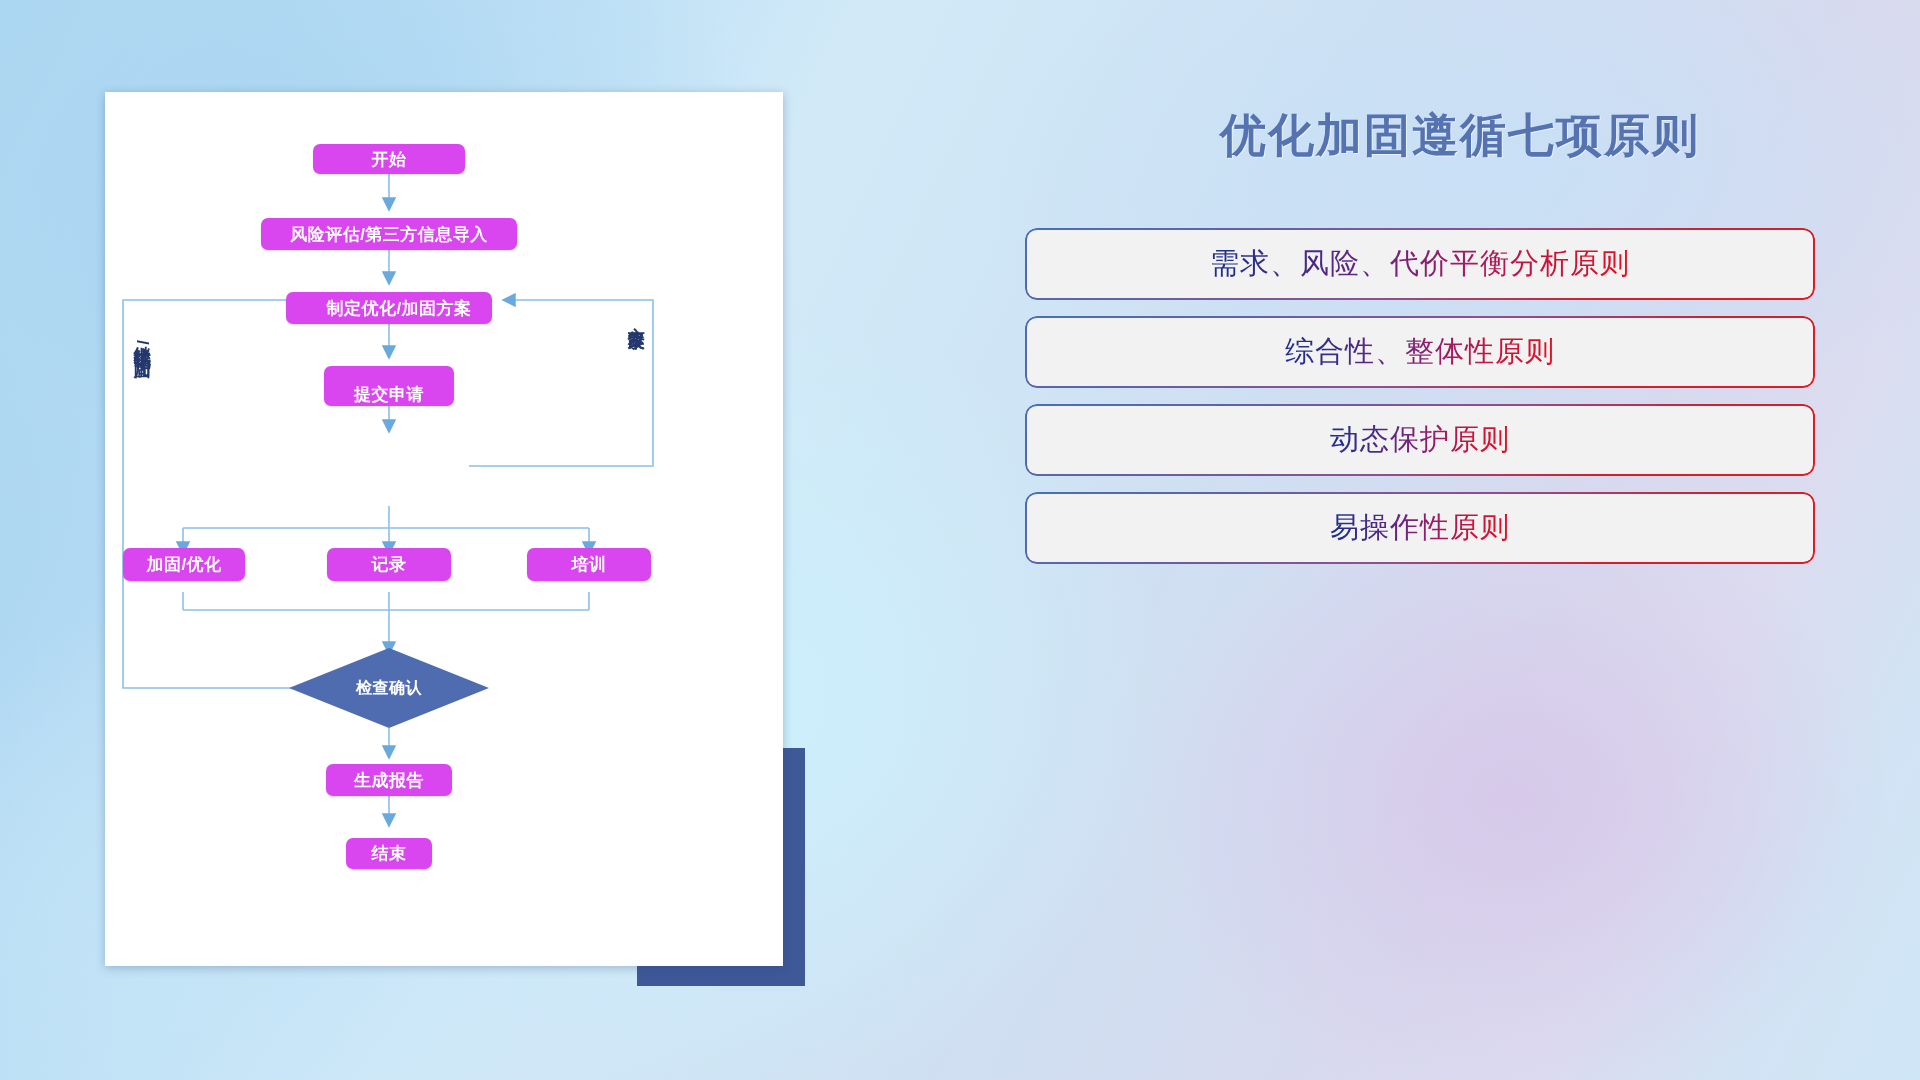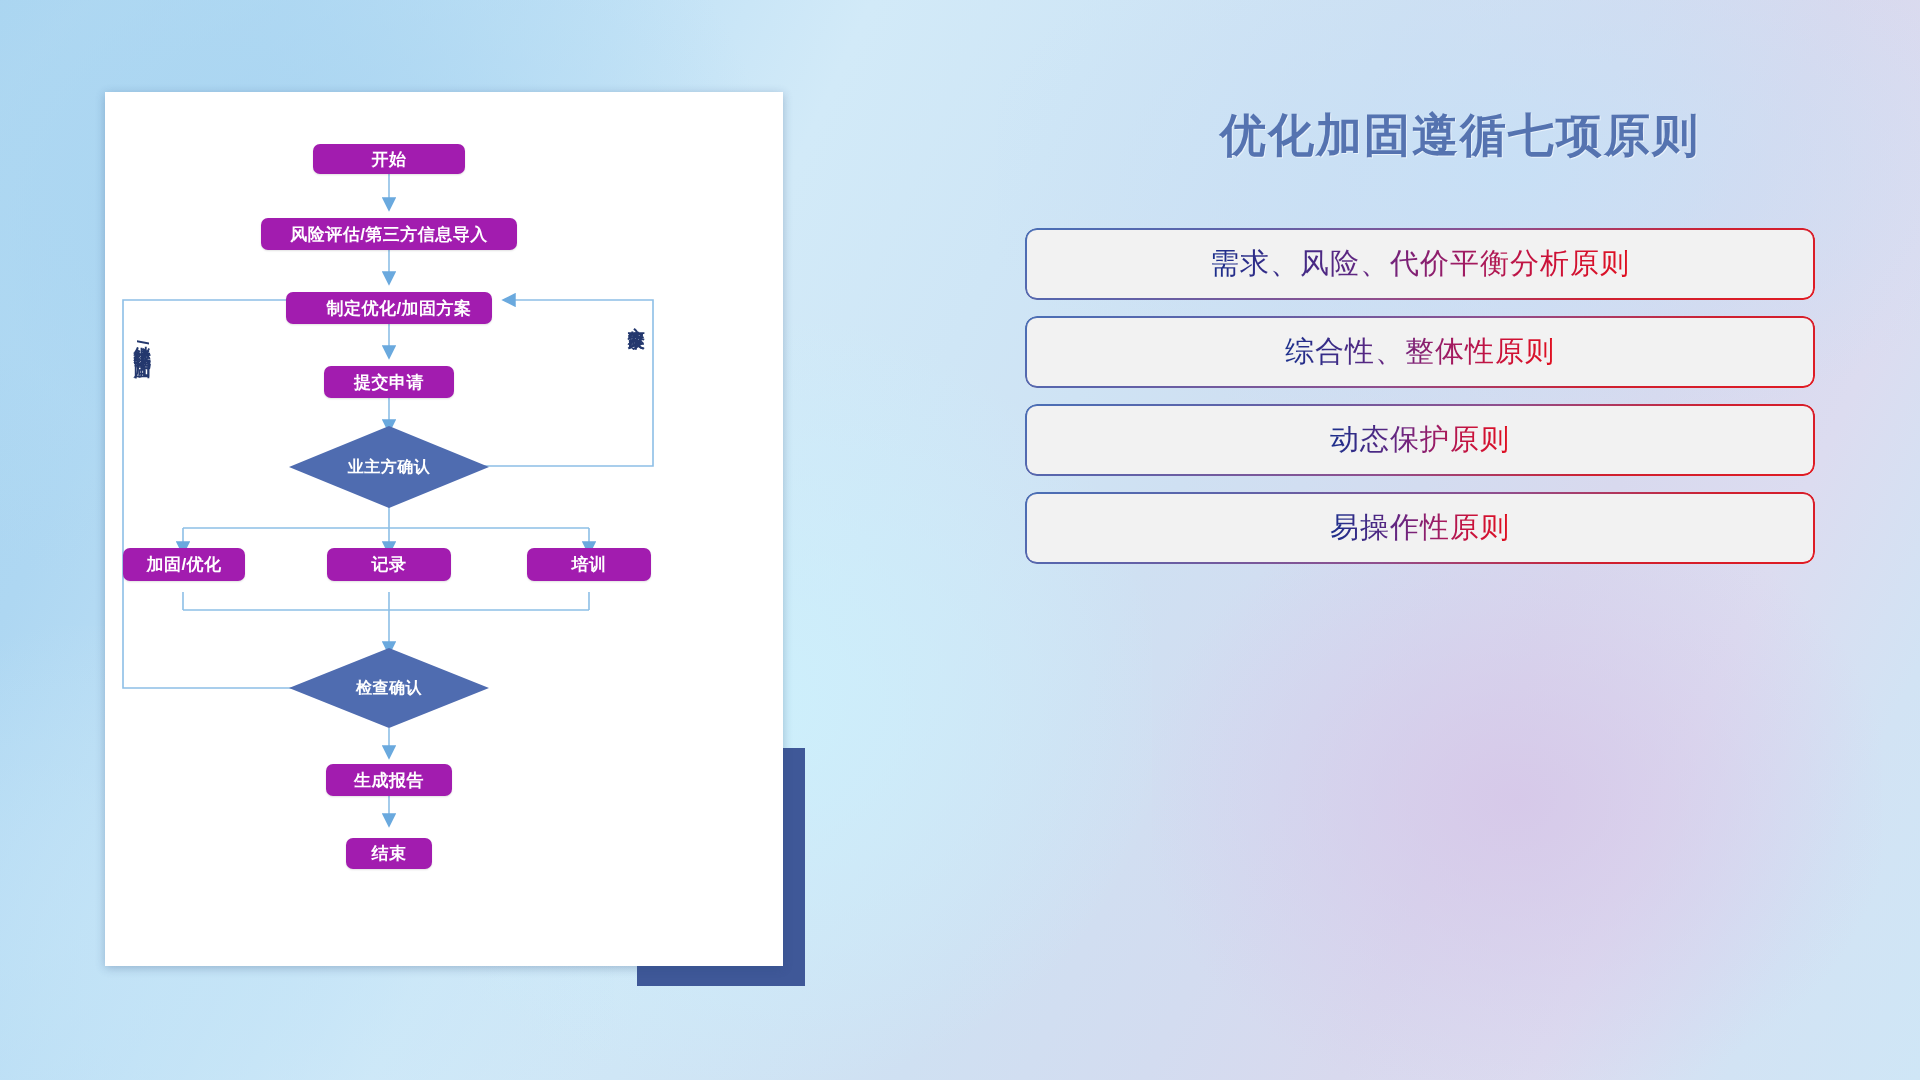--- a/index.html
+++ b/index.html
@@ -59,21 +59,21 @@
     position:absolute;
     display:flex;align-items:center;justify-content:center;
     color:#ffffff;
     font-weight:bold;
     letter-spacing:.5px;
     box-sizing:border-box;
     text-align:center;
     white-space:nowrap;
   }
   .rect{
-    background:#a21caf;
+    background:#d946ef;
     border-radius:7px;
     font-size:17px;
     box-shadow:0 1px 2px rgba(0,0,0,.12);
   }
   .diamond{
     color:#fff;font-size:16px;font-weight:bold;
     background:transparent;
   }
   .diamond .dlabel{position:relative;z-index:2;}
   .diamond .dshape{
@@ -207,28 +207,24 @@
     </div>
 
     <div class="node rect" style="left:156px;top:126px;width:256px;height:32px;">
       <span>风险评估/第三方信息导入</span>
     </div>
 
     <div class="node rect" style="left:181px;top:200px;width:206px;height:32px;padding-left:20px;">
       <span>制定优化/加固方案</span>
     </div>
 
-    <div class="node rect" style="left:219px;top:274px;width:130px;height:32px;">
+    <div class="node rect" style="left:219px;top:274px;width:130px;height:40px;align-items:flex-end;">
       <span>提交申请</span>
     </div>
 
-    <div class="node diamond" style="left:184px;top:334px;width:200px;height:82px;">
-      <span class="dshape"></span>
-      <span class="dlabel">业主方确认</span>
-    </div>
 
     <div class="node rect" style="left:18px;top:456px;width:122px;height:33px;">
       <span>加固/优化</span>
     </div>
 
     <div class="node rect" style="left:222px;top:456px;width:124px;height:33px;">
       <span>记录</span>
     </div>
 
     <div class="node rect" style="left:422px;top:456px;width:124px;height:33px;">

